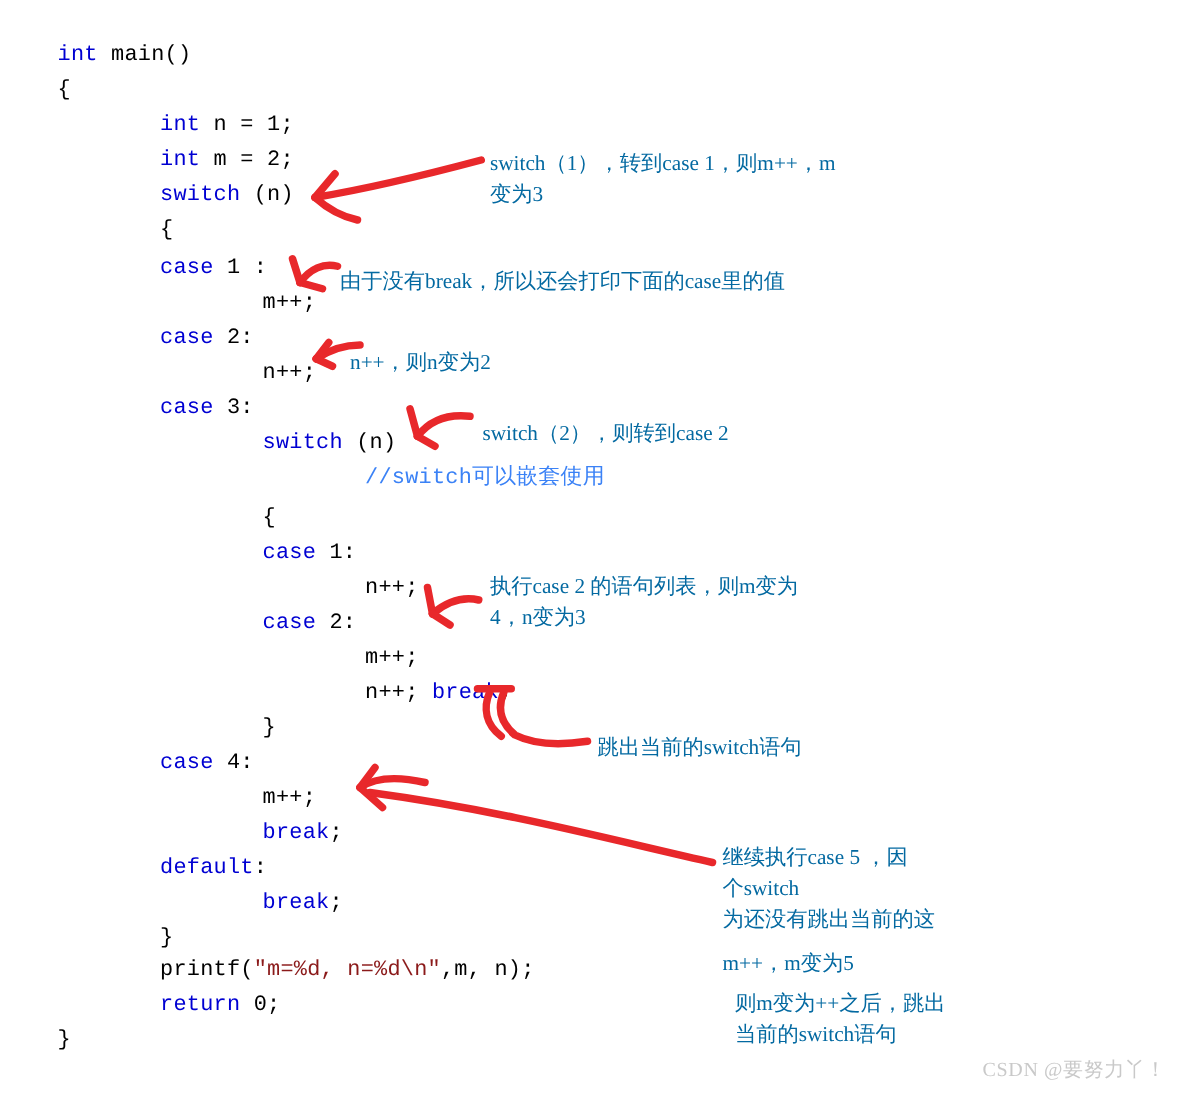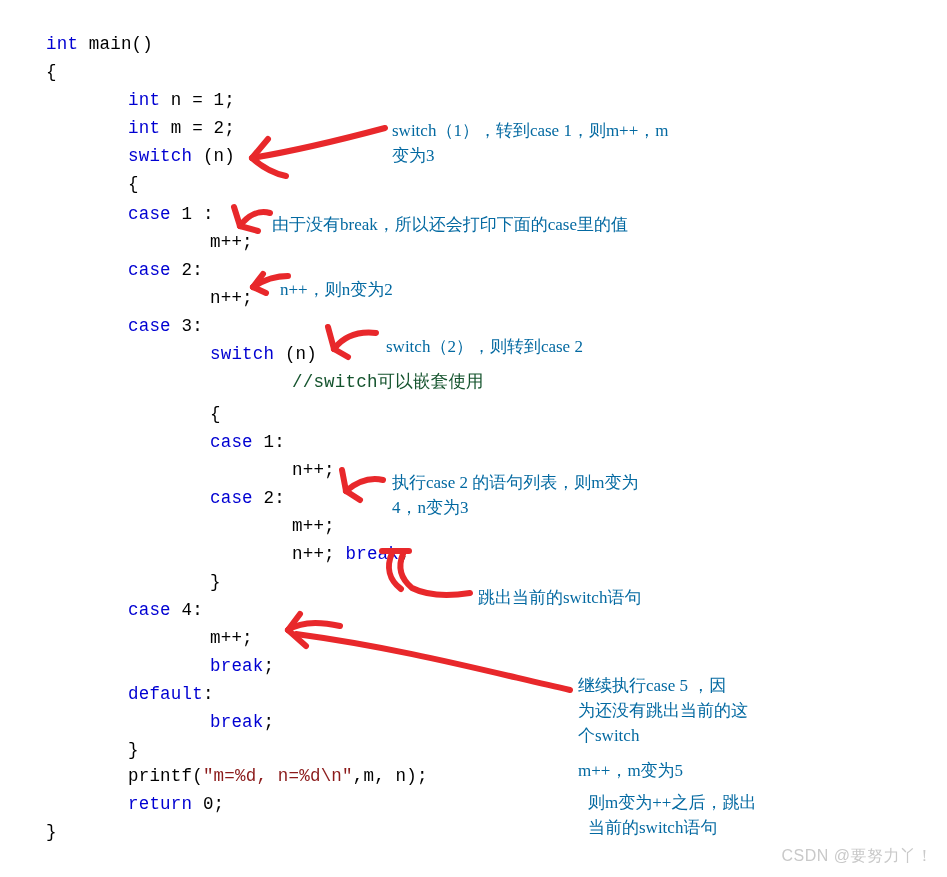--- a/index.html
+++ b/index.html
@@ -31,21 +31,21 @@
   .code-line {
     position: absolute;
     white-space: pre;
     font-family: "Liberation Mono", "DejaVu Sans Mono", monospace;
     font-size: 17.5px;
     letter-spacing: 0.2px;
   }
   .kw   { color: #0000d2; }
   .pl   { color: #000000; }
   .str  { color: #8b1a1a; }
-  .cmt  { color: #14532d; font-family: "Liberation Mono","DejaVu Sans Mono",monospace; }
+  .cmt  { color: #3b82f6; font-family: "Liberation Mono","DejaVu Sans Mono",monospace; }
 
   
   .anno {
     position: absolute;
     color: #0369a1;
     font-family: "Liberation Serif", "DejaVu Serif", serif;
     font-size: 17px;
     line-height: 25px;
     white-space: pre;
   }
@@ -62,21 +62,21 @@
     height: 877px;
     pointer-events: none;
   }
 
   
   #watermark {
     position: absolute;
     right: 14px;
     bottom: 10px;
     color: #c9c9c9;
-    font-family: Liberation Sans, sans-serif;
+    font-family: Liberation Serif, serif;
     font-size: 16px;
     letter-spacing: 0.5px;
     white-space: pre;
   }
 </style>
 </head>
 <body>
 
 <div id="page">
 
@@ -114,22 +114,22 @@
       <path d="M 288 630 L 306 646"></path>
       <path d="M 570 690 C 490 672, 400 648, 296 634"></path>
     </g>
   </svg>
 
   <div id="annotation-texts">
       <div class="anno anno-cjk" style="left: 392px; top: 118px; width: 400px;"><div>switch（1），转到case 1，则m++，m</div><div>变为3</div></div>
       <div class="anno anno-cjk" style="left: 272px; top: 212px; width: 500px;"><div>由于没有break，所以还会打印下面的case里的值</div></div>
       <div class="anno anno-cjk" style="left: 280px; top: 277px; width: 260px;"><div>n++，则n变为2</div></div>
       <div class="anno anno-cjk" style="left: 386px; top: 334px; width: 300px;"><div>switch（2），则转到case 2</div></div>
-      <div class="anno anno-cjk" style="left: 392px; top: 470px; width: 360px;"><div>执行case 2 的语句列表，则m变为</div><div>4，n变为3</div></div>
+      <div class="anno anno-cjk" style="left: 392px; top: 456px; width: 360px;"><div>执行case 2 的语句列表，则m变为</div><div>4，n变为3</div></div>
       <div class="anno anno-cjk" style="left: 478px; top: 585px; width: 300px;"><div>跳出当前的switch语句</div></div>
-      <div class="anno anno-cjk" style="left: 578px; top: 673px; width: 300px;"><div>继续执行case 5 ，因</div><div>为还没有跳出当前的这</div><div>个switch</div></div>
+      <div class="anno anno-cjk" style="left: 578px; top: 673px; width: 300px;"><div>继续执行case 5 ，因</div><div>个switch</div><div>为还没有跳出当前的这</div></div>
       <div class="anno anno-cjk" style="left: 578px; top: 758px; width: 300px;"><div>m++，m变为5</div></div>
       <div class="anno anno-cjk" style="left: 588px; top: 790px; width: 300px;"><div>则m变为++之后，跳出</div><div>当前的switch语句</div></div>
     </div>
 
   <div id="watermark">CSDN @要努力丫！</div>
 
 </div>
 
 </body></html>

